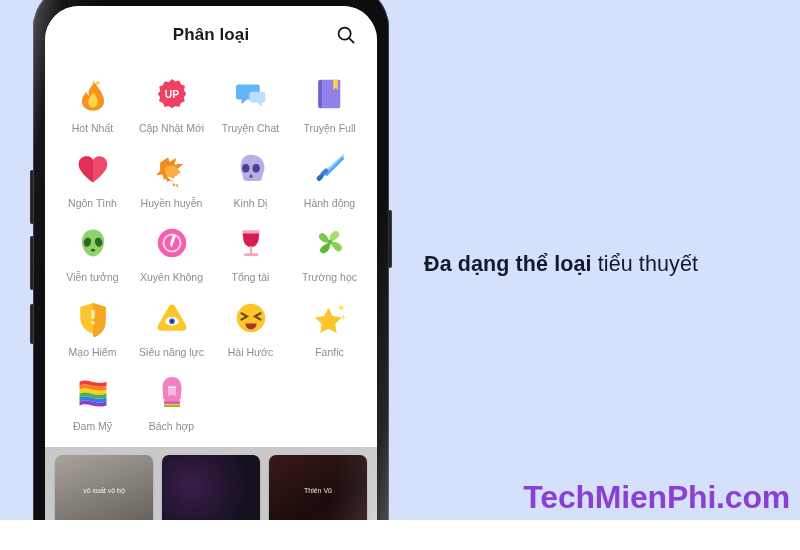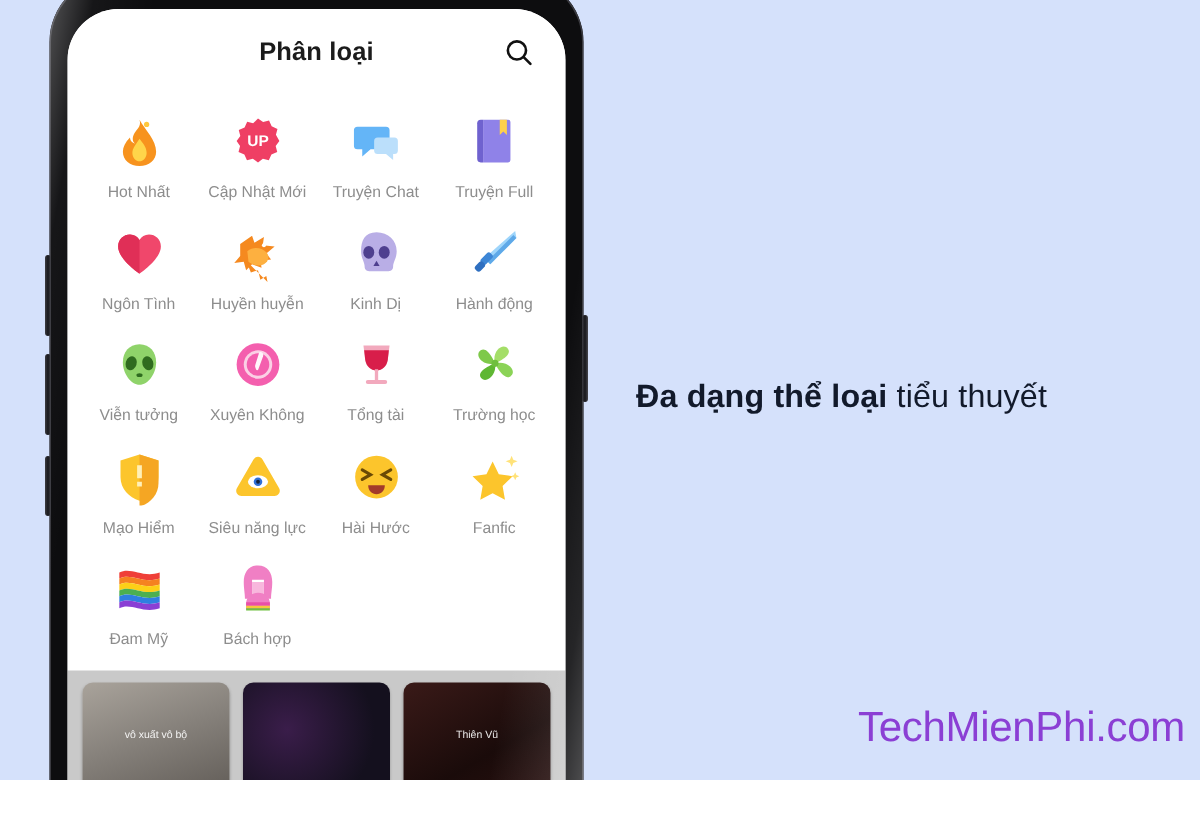--- a/index.html
+++ b/index.html
@@ -153,23 +153,23 @@
     font-size: 21.5px;
     color: #121a2b;
     white-space: nowrap;
     letter-spacing: .1px;
   }
   #headline b { font-weight: 700; }
   #headline span.light { font-weight: 400; }
 
   #watermark {
     position: absolute;
-    right: 10px; bottom: 19px;
-    font-size: 28px;
-    font-weight: 400;
+    right: 10px; bottom: 4px;
+    font-size: 32px;
+    font-weight: 700;
     color: #8b3fd4;
     letter-spacing: -.2px;
   }
 </style>
 </head>
 <body>
 
 <div id="stage" style="background: rgb(213, 225, 251);">
 
   <div id="phone">

